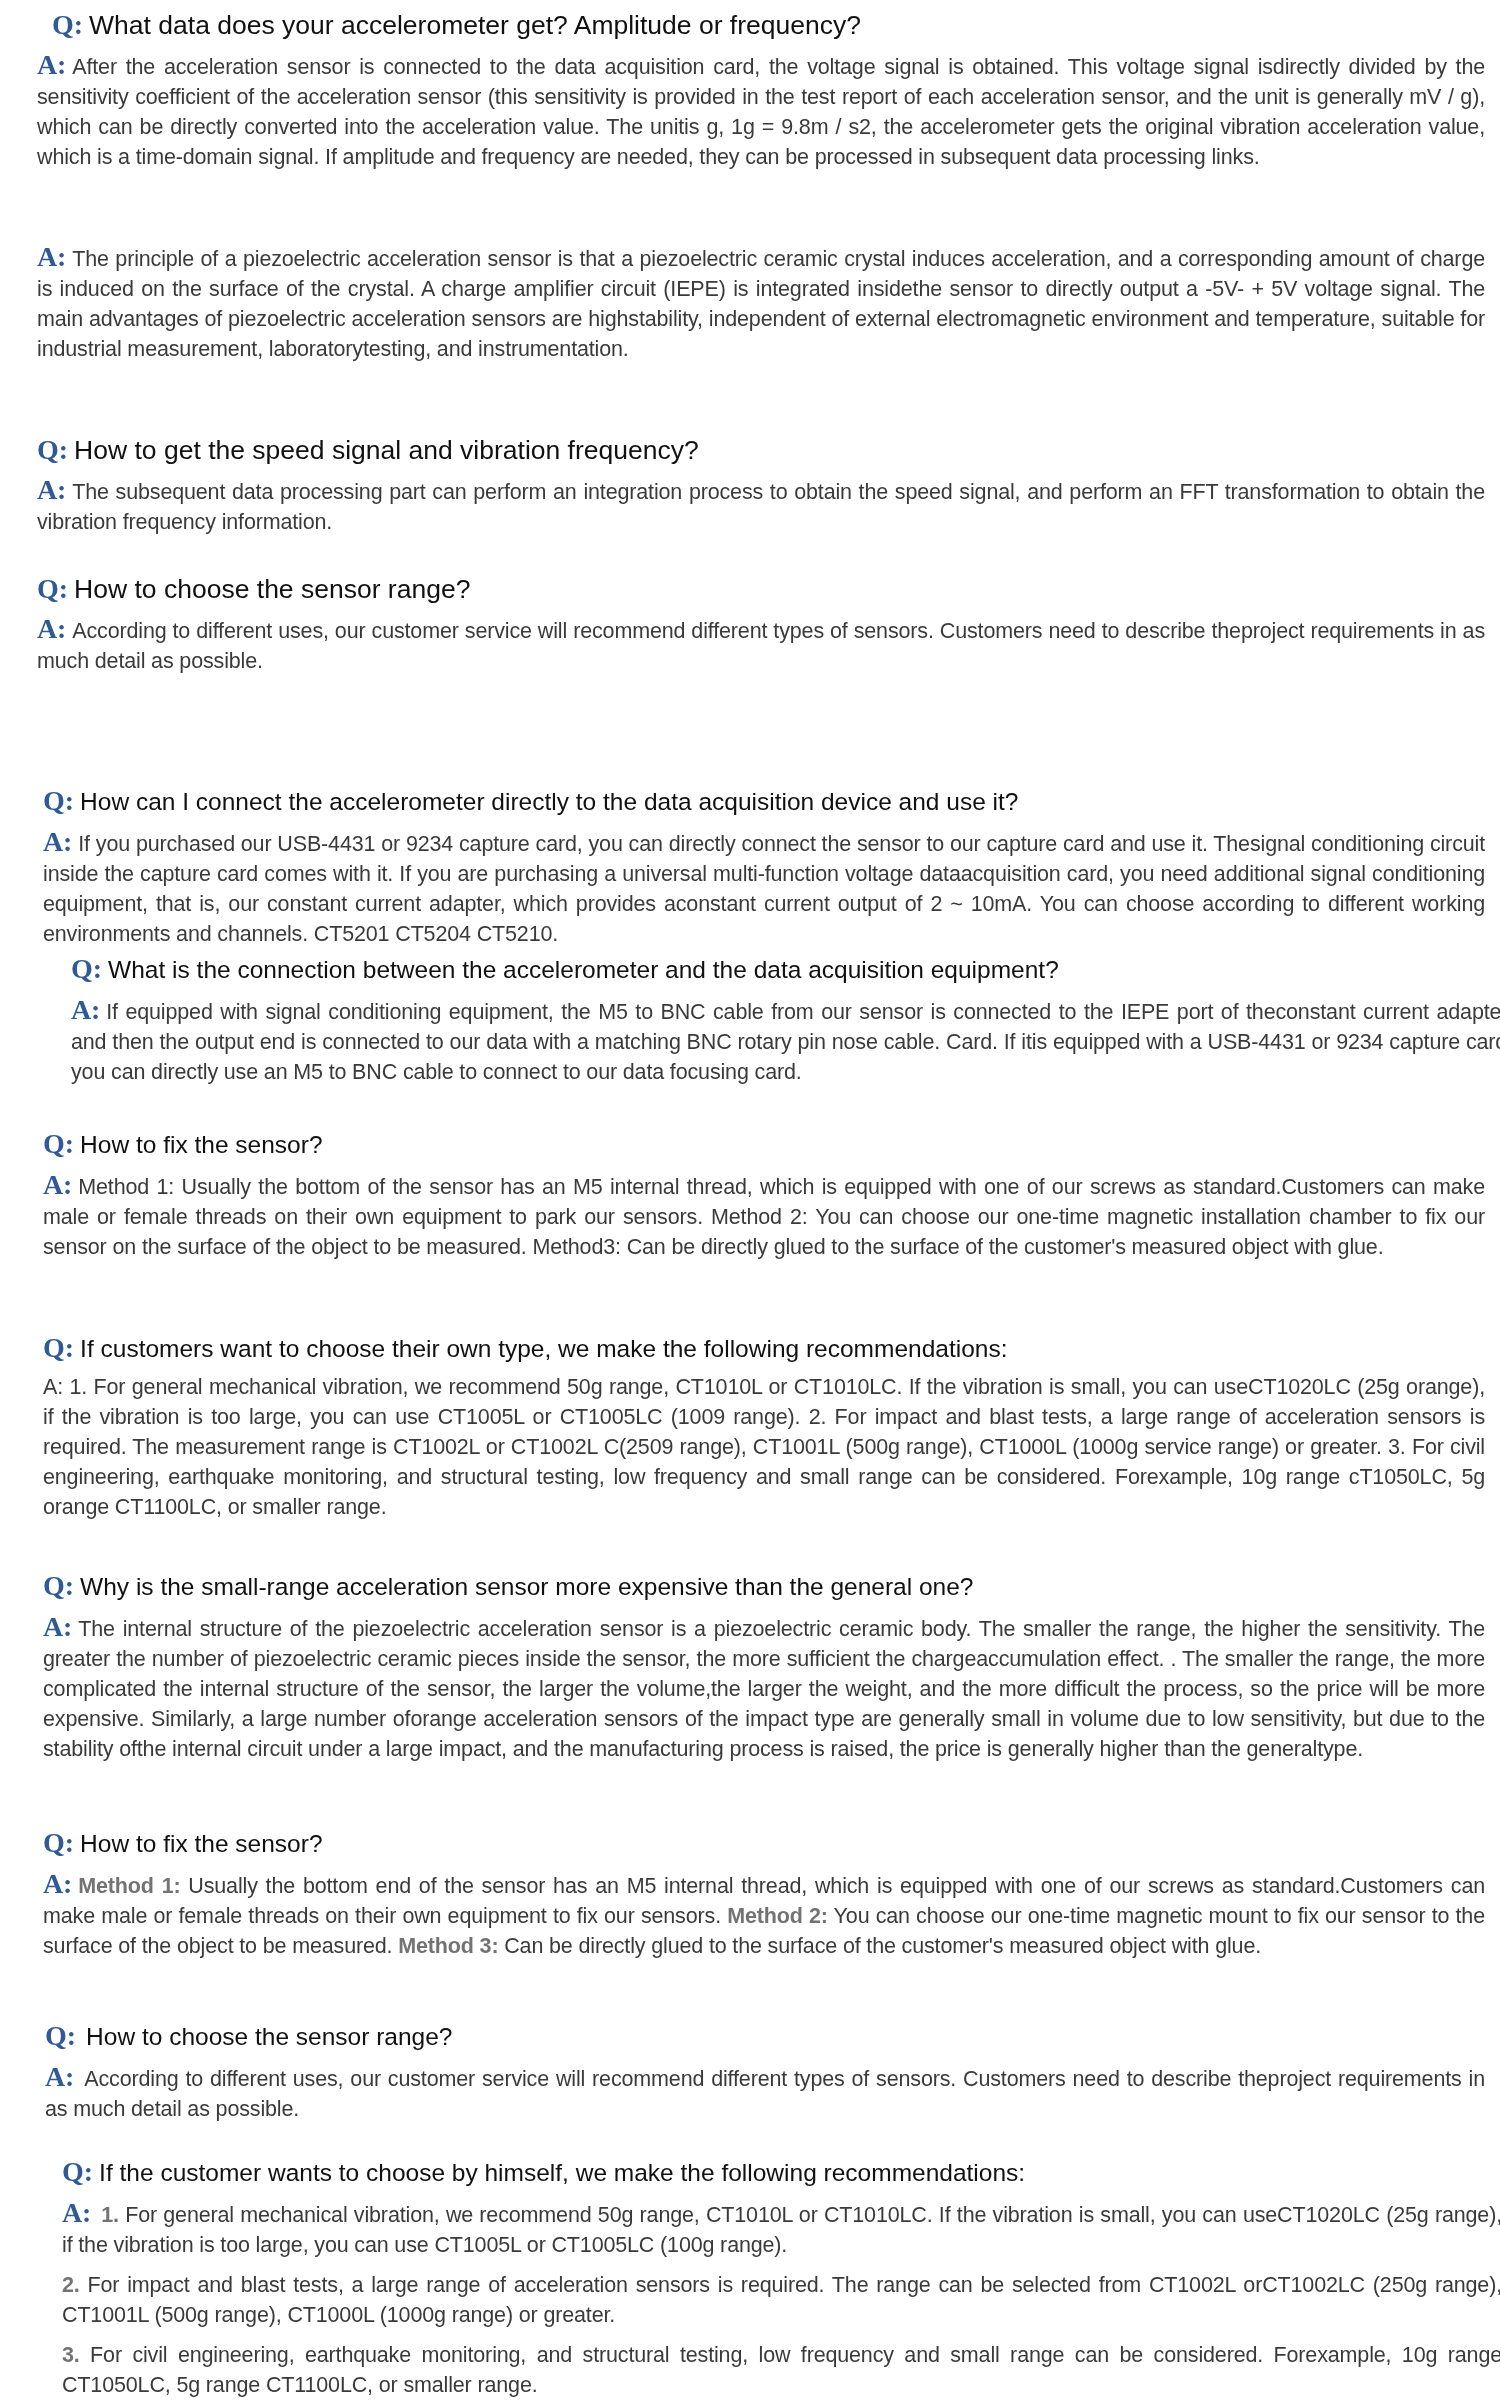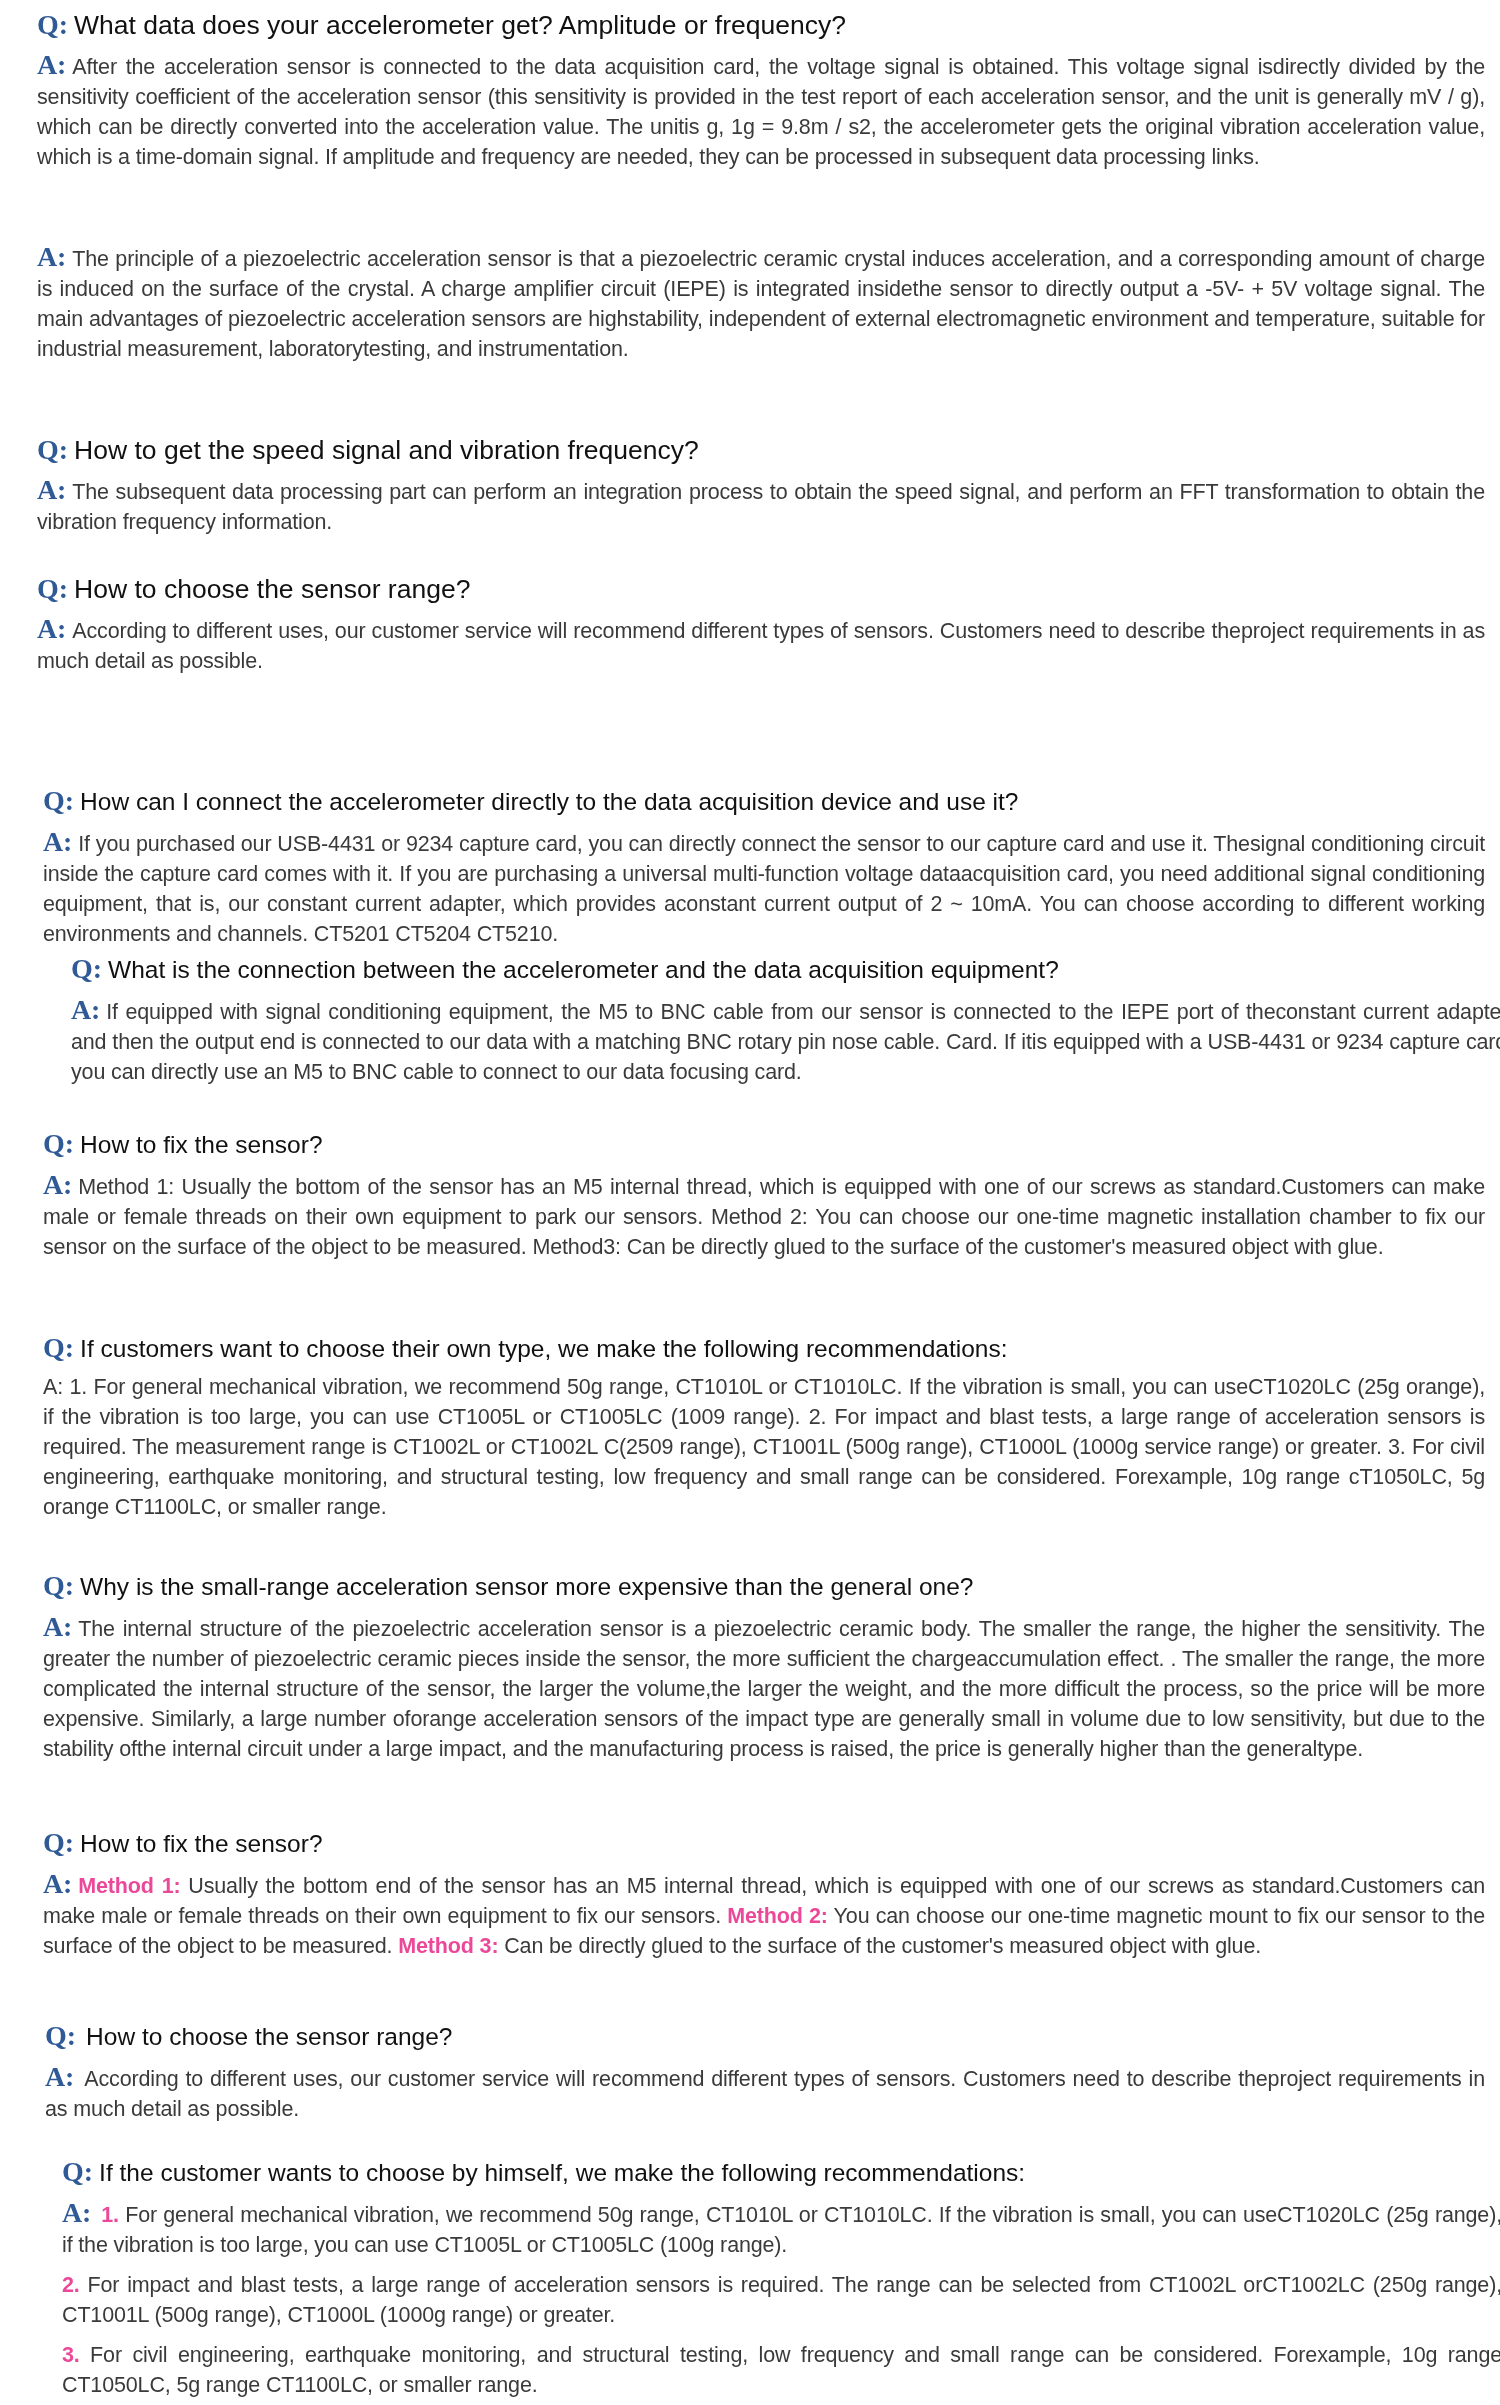--- a/index.html
+++ b/index.html
@@ -39,28 +39,28 @@
     }
     .prefix.a { font-size: 28px; }
     .a-text {
       margin: 8px 0 0 0;
       font-size: 21.5px;
       line-height: 30px;
       color: #3a3a3a;
       text-align: justify;
       letter-spacing: -0.15px;
     }
-    .a-text b { color: #ec4899; font-weight: bold; }
+    .a-text b { color: #737373; font-weight: bold; }
     .sub-para { margin-top: 10px; }
   </style>
 </head>
 <body>
 
 <div class="faq" style="top:8px;">
-  <p class="q" style="color: rgb(17, 17, 17);"><span class="prefix" style="color: rgb(47, 90, 150);">Q:</span><span>What data does your accelerometer get? Amplitude or frequency?</span></p>
+  <p class="q" style="color: rgb(17, 17, 17); margin-left: 15px;"><span class="prefix" style="color: rgb(47, 90, 150);">Q:</span><span>What data does your accelerometer get? Amplitude or frequency?</span></p>
   <p class="a-text"><span class="prefix a" style="color: rgb(47, 90, 150);">A:</span><span>After the acceleration sensor is connected to the data acquisition card, the voltage signal is obtained. This voltage signal isdirectly divided by the sensitivity coefficient of the acceleration sensor (this sensitivity is provided in the test report of each acceleration sensor, and the unit is generally mV / g), which can be directly converted into the acceleration value. The unitis g, 1g = 9.8m / s2, the accelerometer gets the original vibration acceleration value, which is a time-domain signal. If amplitude and frequency are needed, they can be processed in subsequent data processing links.</span></p>
 </div>
 
 <div class="faq" style="top:234px;">
   <p class="a-text"><span class="prefix a" style="color: rgb(47, 90, 150);">A:</span><span>The principle of a piezoelectric acceleration sensor is that a piezoelectric ceramic crystal induces acceleration, and a corresponding amount of charge is induced on the surface of the crystal. A charge amplifier circuit (IEPE) is integrated insidethe sensor to directly output a -5V- + 5V voltage signal. The main advantages of piezoelectric acceleration sensors are highstability, independent of external electromagnetic environment and temperature, suitable for industrial measurement, laboratorytesting, and instrumentation.</span></p>
 </div>
 
 <div class="faq" style="top:433px;">
   <p class="q" style="color: rgb(17, 17, 17);"><span class="prefix" style="color: rgb(47, 90, 150);">Q:</span><span>How to get the speed signal and vibration frequency?</span></p>
   <p class="a-text"><span class="prefix a" style="color: rgb(47, 90, 150);">A:</span><span>The subsequent data processing part can perform an integration process to obtain the speed signal, and perform an FFT transformation to obtain the vibration frequency information.</span></p>

